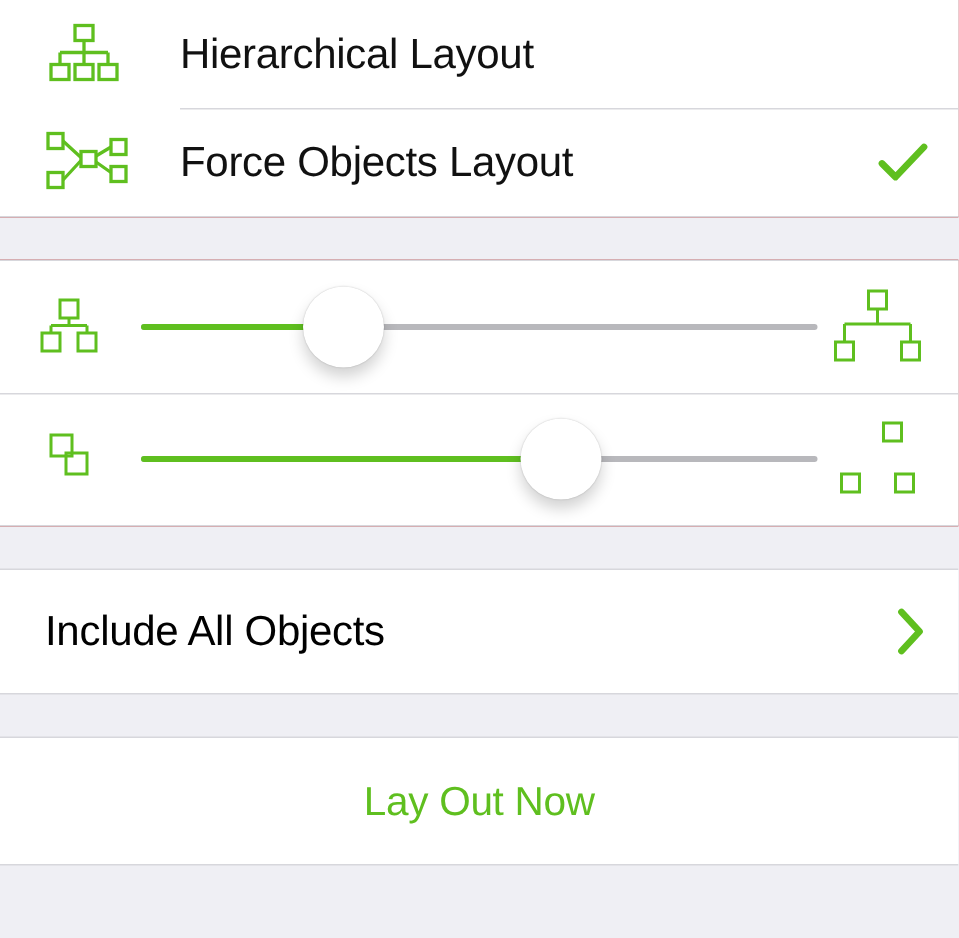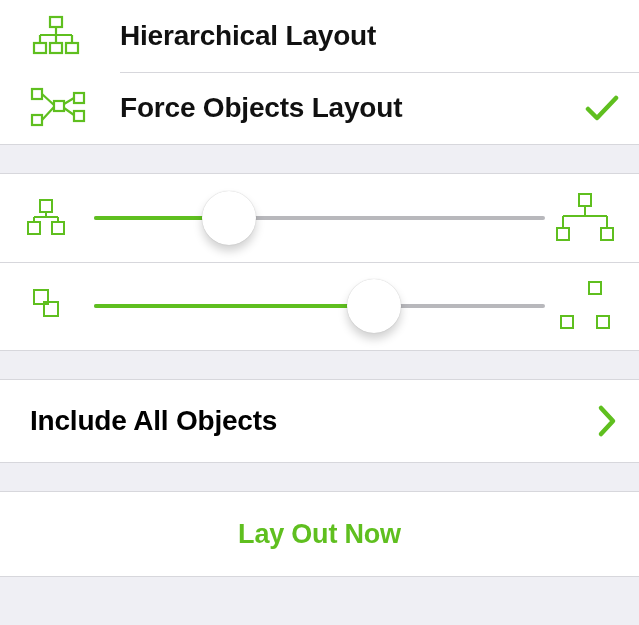--- a/index.html
+++ b/index.html
@@ -7,21 +7,20 @@
   body {
     font-family: -apple-system, "Helvetica Neue", Helvetica, Arial, sans-serif;
     background: #efeff4;
     color: #000;
     font-size: 17px;
   }
   .group {
     background: #b91c1c;
     border-top: 1px solid #d7d7dc;
     border-bottom: 1px solid #d7d7dc;
-    font-weight: bold;
   }
   .group + .group { margin-top: 28px; }
   .gap-med  { margin-top: 34px; }
 
   .list-row {
     display: flex;
     align-items: center;
     min-height: 72px;
     padding: 0 20px 0 0;
     position: relative;

